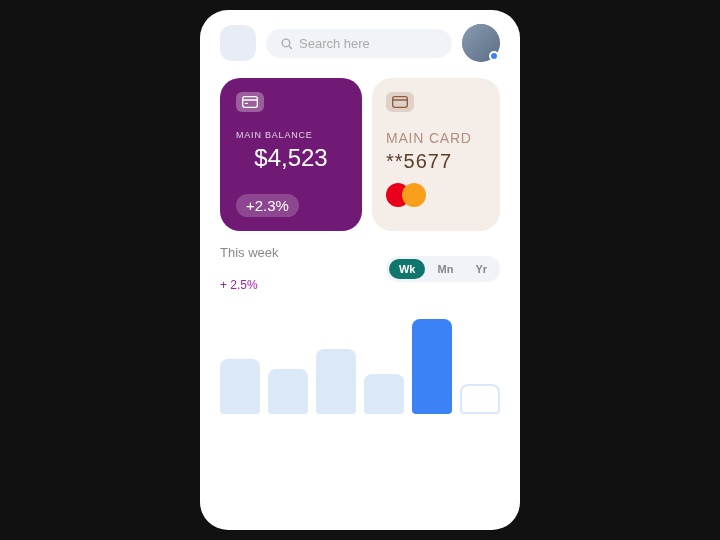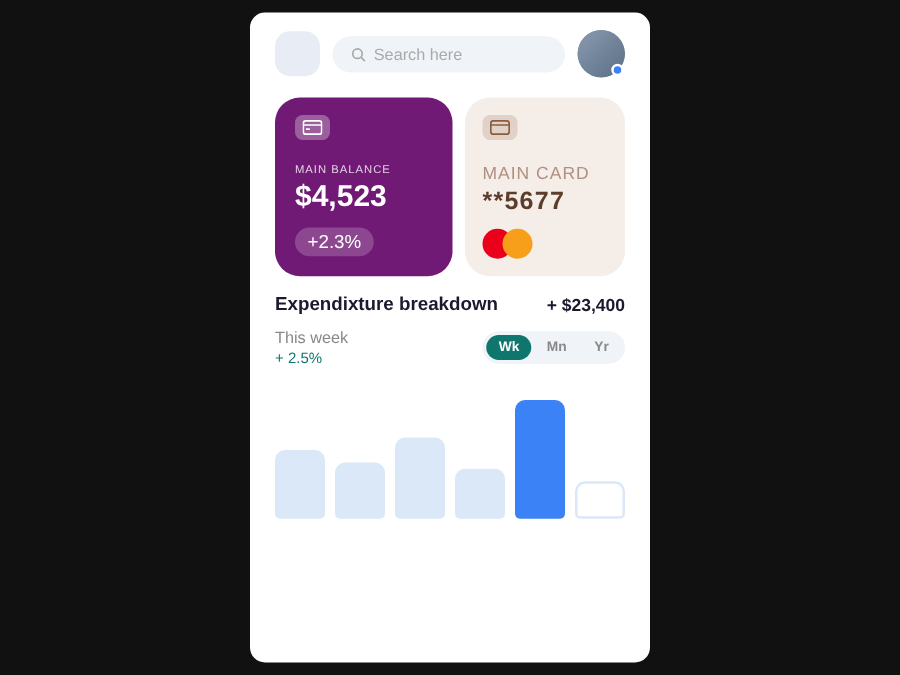--- a/index.html
+++ b/index.html
@@ -9,21 +9,21 @@
       background: #111;
       display: flex;
       align-items: center;
       justify-content: center;
       font-family: -apple-system, BlinkMacSystemFont, 'Segoe UI', sans-serif;
     }
     .phone-frame {
       width: 320px;
       height: 520px;
       background: #fff;
-      border-radius: 12px;
+      border-radius: 28px;
       overflow: hidden;
       display: flex;
       flex-direction: column;
       padding: 0;
     }
     
     .header {
       display: flex;
       align-items: center;
       padding: 14px 20px 10px;
@@ -116,23 +116,24 @@
     }
     .card-label {
       font-size: 9px;
       letter-spacing: 0.8px;
       text-transform: uppercase;
       color: rgba(255,255,255,0.8);
       margin-bottom: 4px;
     }
     .card-balance {
       font-size: 24px;
-      font-weight: 700;
-      color: #fff;
-      margin-bottom: 10px;
+      font-weight: 400;
+      color: #fff;
+      margin-bottom: 22px;
+      text-align: center;
     }
     .card-badge {
       display: inline-block;
       background: rgba(255,255,255,0.2);
       border-radius: 12px;
       padding: 3px 10px;
       font-size: 15px;
       color: #fff;
       font-weight: 500;
     }
@@ -157,21 +158,21 @@
     }
     .card-label-secondary {
       font-size: 14px;
       letter-spacing: 0.8px;
       text-transform: uppercase;
       color: #b09080;
       margin-bottom: 4px;
     }
     .card-number {
       font-size: 20px;
-      font-weight: 700;
+      font-weight: 400;
       color: #5c3d2a;
       margin-bottom: 10px;
       letter-spacing: 1px;
     }
     .mastercard-wrap {
       display: flex;
       gap: -6px;
     }
     .mc-circle {
       width: 24px;
@@ -209,22 +210,22 @@
       align-items: center;
       padding: 0 20px 6px;
       gap: 28px;
     }
     .week-label {
       font-size: 13px;
       color: #888;
     }
     .growth-label {
       font-size: 12px;
-      color: #0f766e;
-      margin-top: 2px;
+      color: #a21caf;
+      margin-top: 18px;
     }
     .period-tabs {
       display: flex;
       gap: 2px;
       background: #f0f3f8;
       border-radius: 14px;
       padding: 3px;
     }
     .period-tab {
       padding: 4px 10px;
@@ -312,24 +313,20 @@
       </div>
       <div class="card-label-secondary">MAIN CARD</div>
       <div class="card-number">**5677</div>
       <div class="mastercard-wrap">
         <div class="mc-circle mc-red"></div>
         <div class="mc-circle mc-yellow"></div>
       </div>
     </div>
   </div>
 
-  <div class="expenditure-header">
-    <span class="expenditure-title">Expendixture breakdown</span>
-    <span class="expenditure-amount">+ $23,400</span>
-  </div>
 
   <div class="chart-controls">
     <div>
       <div class="week-label">This week</div>
       <div class="growth-label">+ 2.5%</div>
     </div>
     <div class="period-tabs">
       <div class="period-tab active">Wk</div>
       <div class="period-tab">Mn</div>
       <div class="period-tab">Yr</div>

